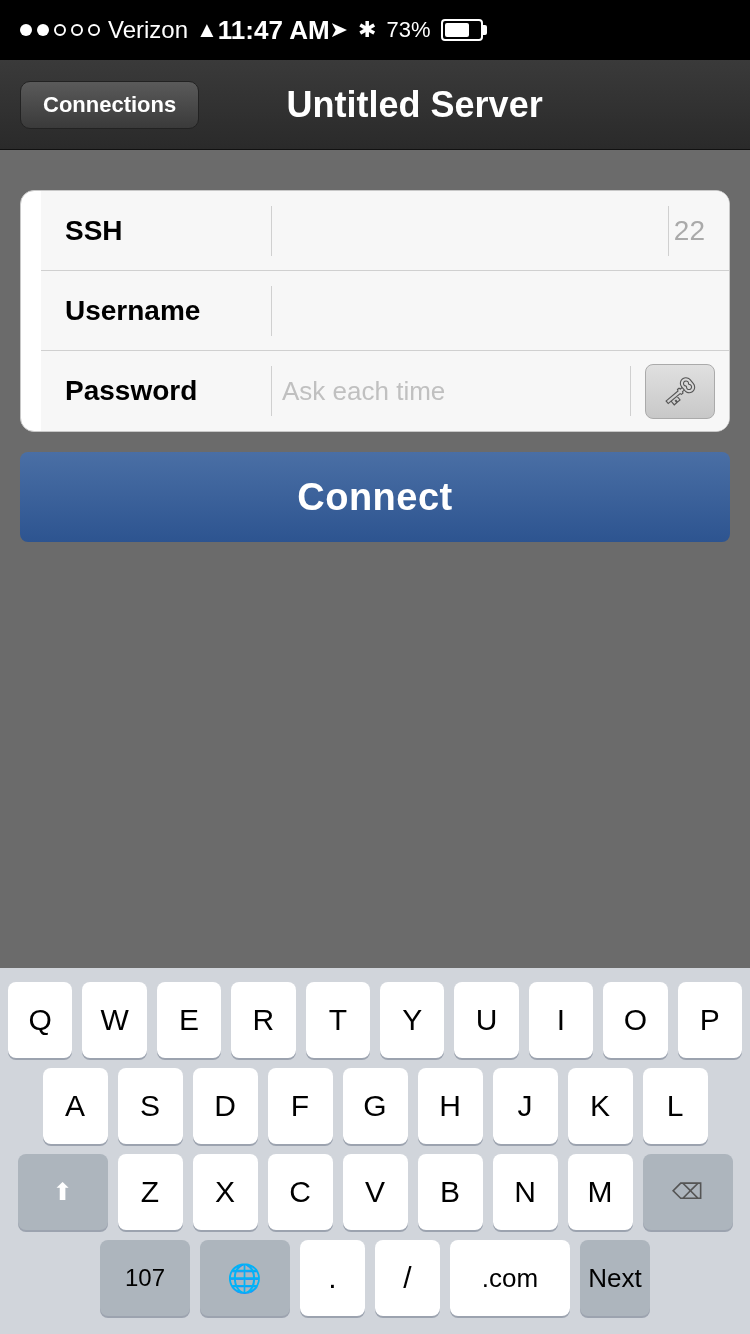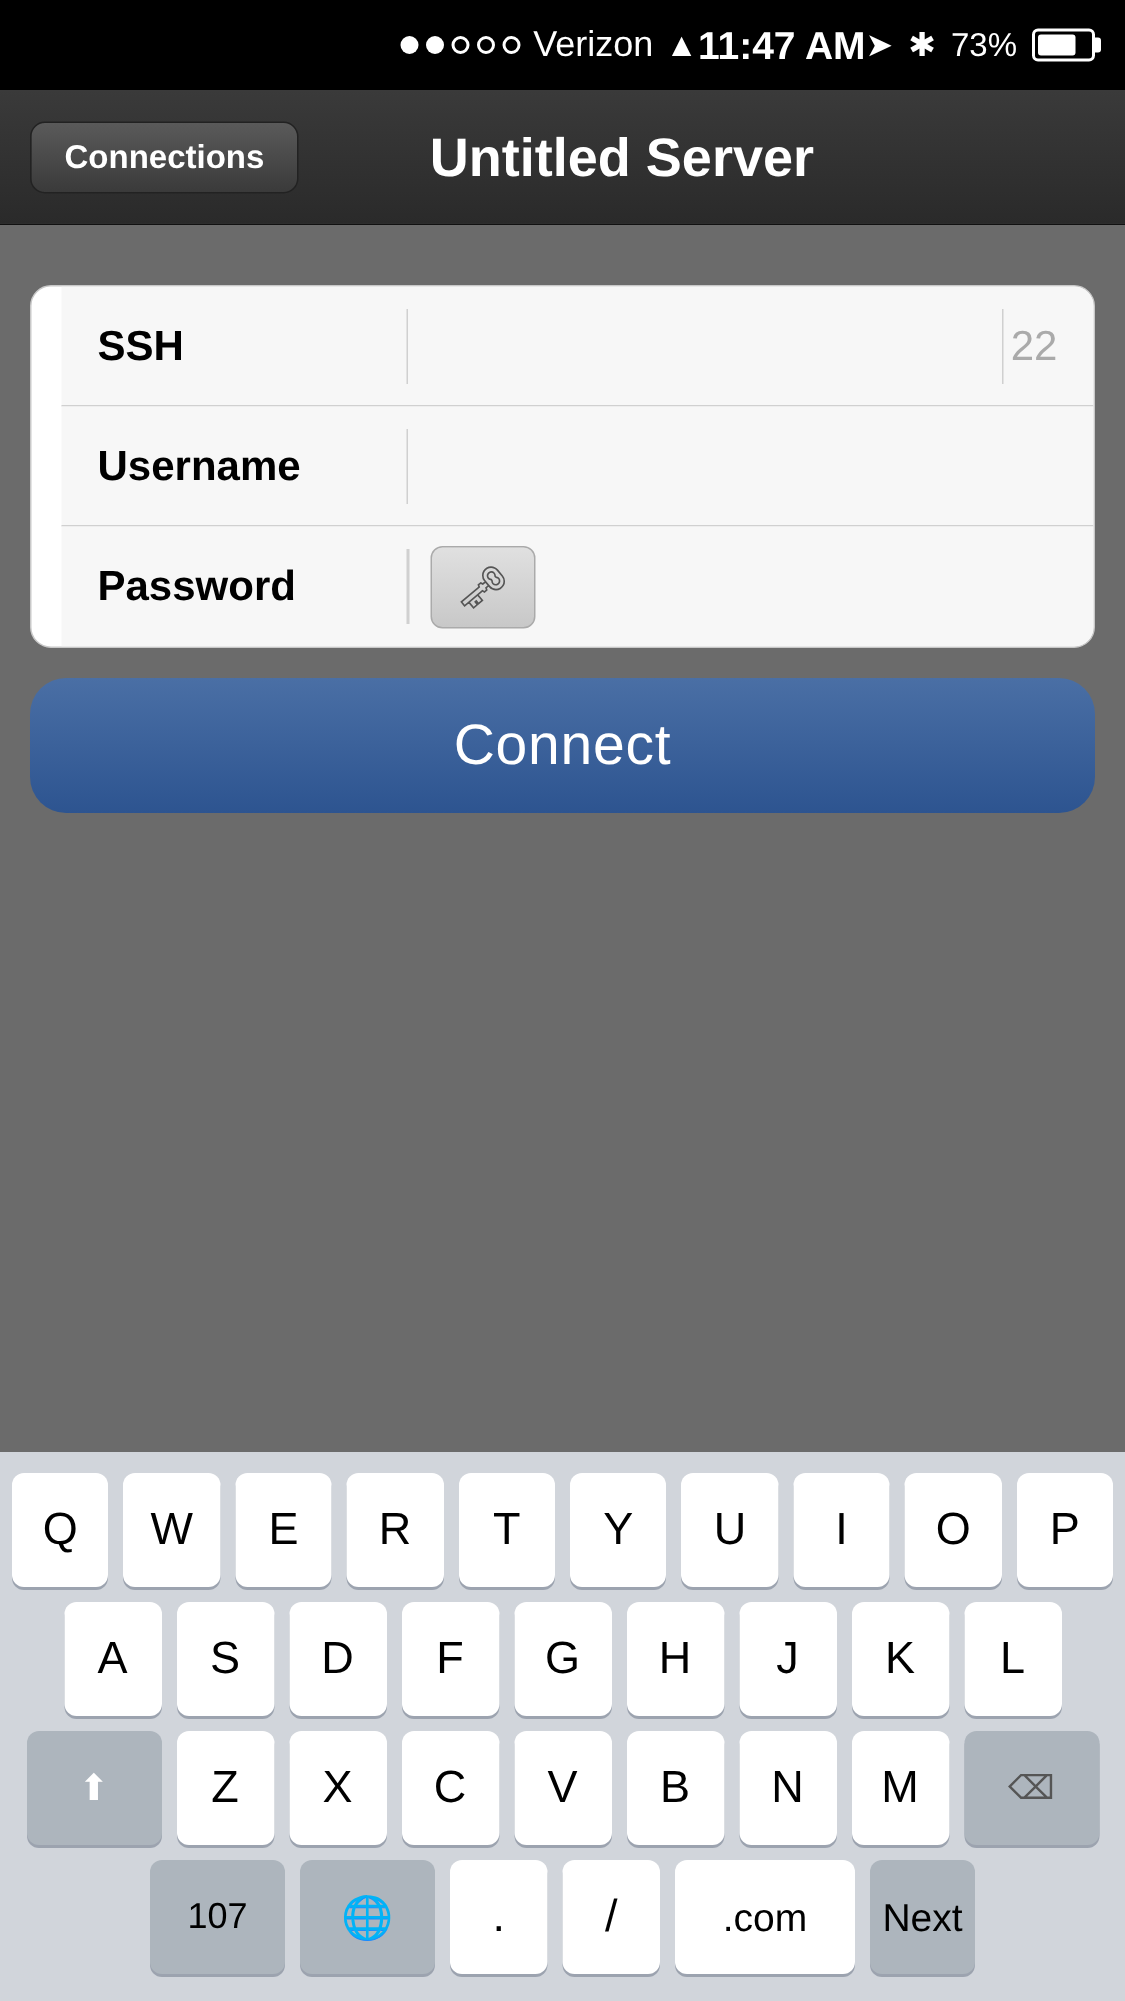--- a/index.html
+++ b/index.html
@@ -13,21 +13,21 @@
       overflow: hidden;
       position: relative;
     }
 
     
     .status-bar {
       height: 60px;
       background: #000;
       display: flex;
       align-items: center;
-      justify-content: flex-end;
+      justify-content: flex-start;
       padding: 0 20px;
       color: #fff;
       font-size: 24px;
       font-weight: 500;
     }
     .status-left {
       display: flex;
       align-items: center;
       gap: 8px;
     }
@@ -124,20 +124,21 @@
 
     .form-row {
       display: flex;
       align-items: center;
       min-height: 80px;
       border-bottom: 1px solid #d0d0d0;
       background: #f7f7f7;
     }
     .form-row:last-child {
       border-bottom: none;
+      justify-content: flex-end;
     }
 
     .form-label {
       font-size: 28px;
       font-weight: 700;
       color: #000;
       padding: 0 24px;
       min-width: 230px;
     }
 
@@ -185,24 +186,24 @@
       height: 50px;
       background: #d0d0d0;
     }
 
     
     .connect-btn {
       width: 100%;
       height: 90px;
       background: linear-gradient(to bottom, #4a6fa5, #2d5490);
       border: none;
-      border-radius: 24px;
+      border-radius: 8px;
       color: #fff;
       font-size: 38px;
-      font-weight: 400;
+      font-weight: 700;
       cursor: pointer;
       letter-spacing: 0.5px;
     }
 
     
     .keyboard-area {
       position: absolute;
       bottom: 0;
       left: 0;
       width: 750px;
@@ -335,20 +336,21 @@
 
     <div class="form-row">
       <span class="form-label">Username</span>
       <div class="divider-line"></div>
       <input class="form-input" type="text" value="" style="">
     </div>
 
     <div class="form-row">
       <span class="form-label">Password</span>
       <div class="divider-line"></div>
+      <input class="form-input" type="password" placeholder="Ask each time" style="">
       <div class="divider-line"></div>
       <button class="key-btn">
         <span class="key-icon">🗝</span>
       </button>
     </div>
 
   </div>
 
   
   <button class="connect-btn">Connect</button>

